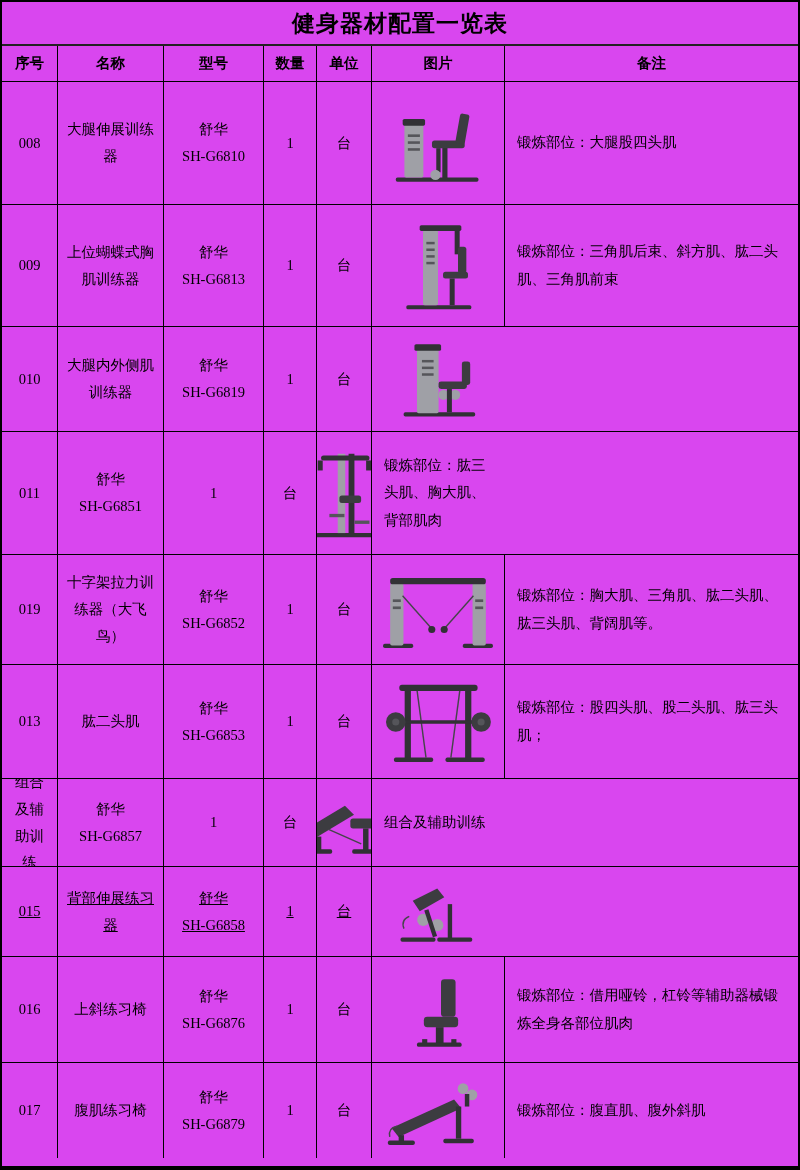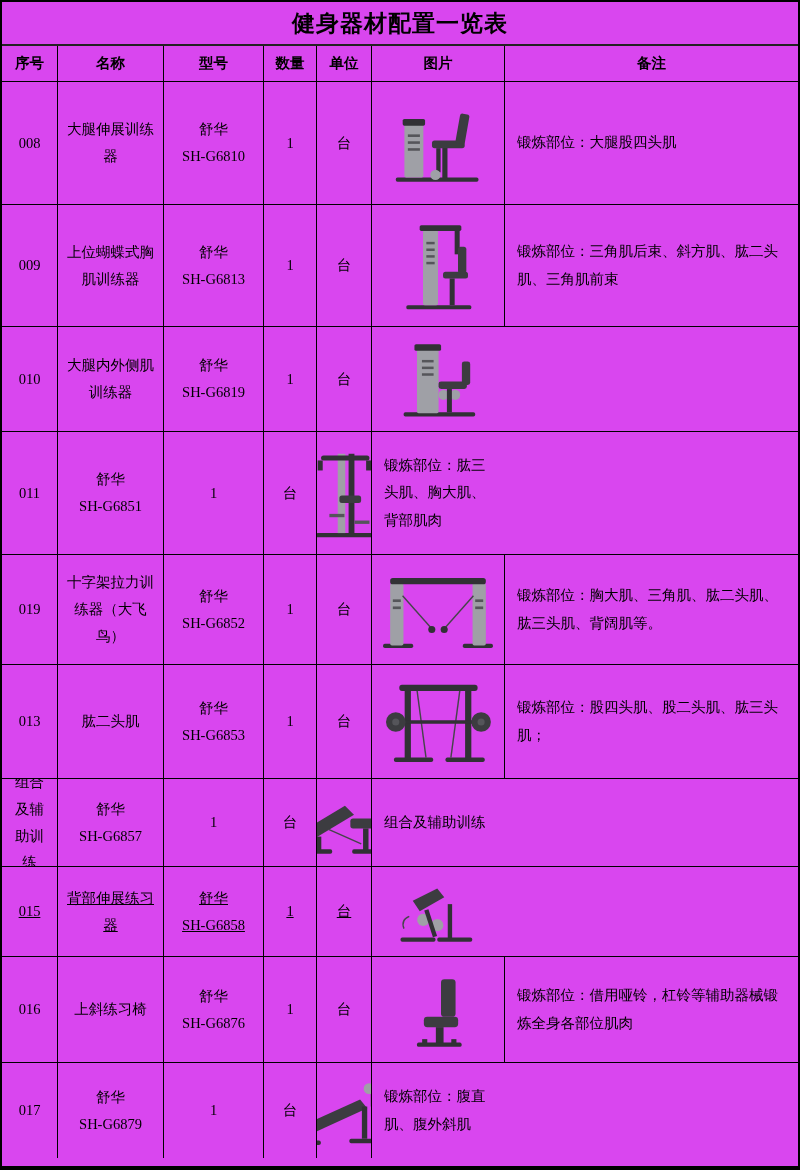--- a/index.html
+++ b/index.html
@@ -272,20 +272,21 @@
         <rect class="frame" x="28" y="86" width="52" height="5" rx="2"></rect>
         <rect class="frame" x="34" y="82" width="6" height="8"></rect>
           <rect class="frame" x="68" y="82" width="6" height="8"></rect>
       </svg>
     </div>
     <div class="td c-remark">锻炼部位：借用哑铃，杠铃等辅助器械锻炼全身各部位肌肉</div>
   </div>
 
   <div class="tr r10">
     <div class="td">017</div>
+    <div class="td c-name">腹肌练习椅</div>
     <div class="td">
       <div>舒华</div>
       <div>SH-G6879</div>
     </div>
     <div class="td">1</div>
     <div class="td">台</div>
     <div class="td c-img">
       <svg width="118" height="82" viewBox="0 0 132 82">
         <polygon class="pad" points="14,60 84,28 92,38 22,70"></polygon>
         <circle class="lite" cx="94" cy="16" r="6"></circle>

